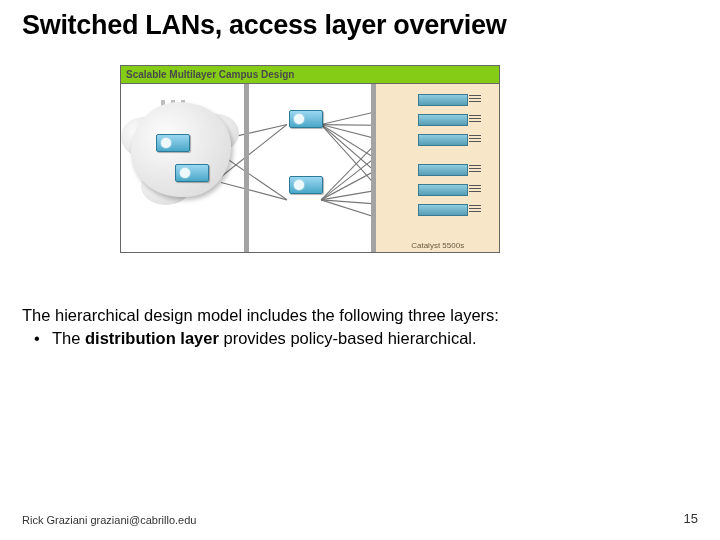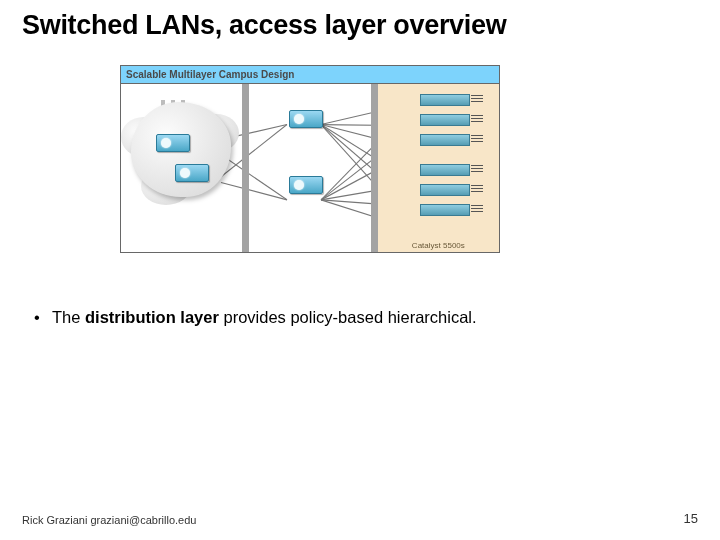--- a/index.html
+++ b/index.html
@@ -15,41 +15,41 @@
     letter-spacing: -0.3px;
   }
   .diagram-wrap {
     margin: 20px 0 0 120px;
     width: 380px; height: 188px;
     border: 1px solid #676767;
     background: #fff;
     display: flex; flex-direction: column;
   }
   .dg-titlebar {
-    background: #7dd3fc;
+    background: #84cc16;
     border-bottom: 1px solid #676767;
     font-size: 10px; font-weight: bold;
     color: #4a4a4a; padding: 3px 5px;
   }
   .dg-header {
     display: flex; border-bottom: 1px solid #a0a0a0;
   }
   .dg-hcol {
     flex: 1; padding: 3px 5px;
     font-size: 9px; color: #555;
   }
   .dg-hcol + .dg-hcol { border-left: 1px solid #a0a0a0; }
   .dg-hcol .t { font-weight: bold; color: #444; }
   .dg-body {
     flex: 1; display: flex; position: relative;
   }
   .dg-col {
     flex: 1; position: relative;
   }
-  .dg-col + .dg-col { border-left: 7px solid #a3a3a3; }
+  .dg-col + .dg-col { border-left: 5px solid #a3a3a3; }
   .dg-col.access { background: #f8e6c8; }
 
   
   .core-cloud {
     position: absolute; left: 10px; top: 18px;
     width: 100px; height: 95px;
   }
   .cloud-shape {
     position: absolute; inset: 0;
     background: radial-gradient(ellipse at 35% 35%, #fcfcfc, #d6d6d6);
@@ -181,20 +181,21 @@
       <div class="acc-switch a3"></div>
       <div class="acc-switch a4"></div>
       <div class="acc-switch a5"></div>
       <div class="acc-switch a6"></div>
       <div class="acc-label">Catalyst 5500s</div>
     </div>
   </div>
 </div>
 
 <div class="body-text">
+  <div class="intro">The hierarchical design model includes the following three layers:</div>
   <ul class="bullets">
     <li>
       <span>The </span><span class="b">distribution layer</span><span> provides policy-based hierarchical.</span>
     </li>
   </ul>
 </div>
 
 <div class="footer-left">Rick Graziani  graziani@cabrillo.edu</div>
 <div class="footer-right">15</div>
 

